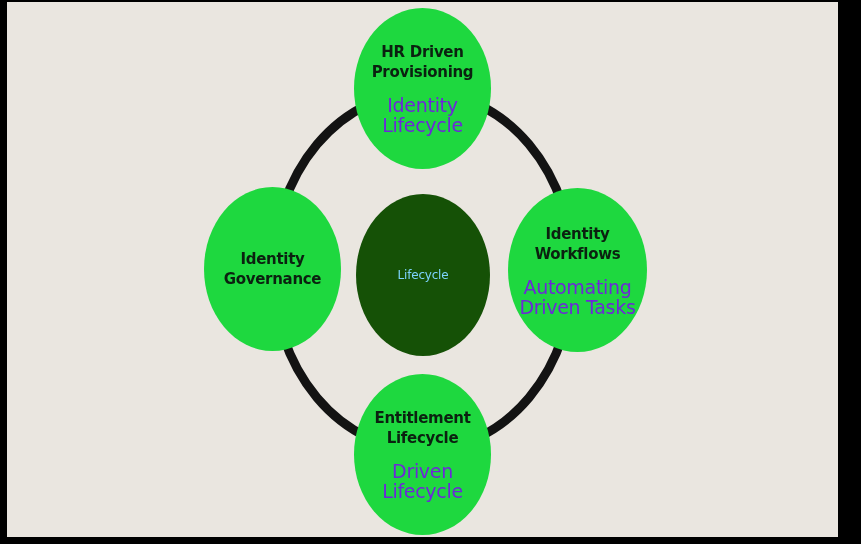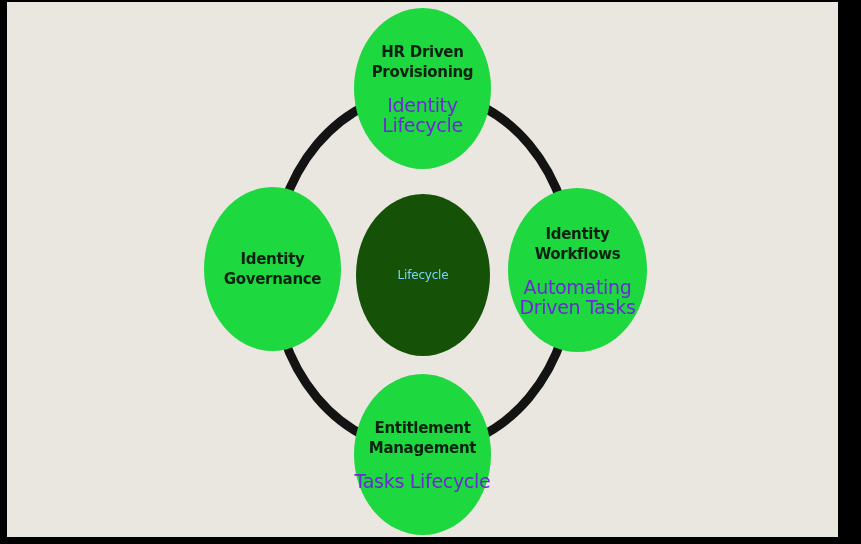--- a/index.html
+++ b/index.html
@@ -104,22 +104,22 @@
 
   <div class="node node-green node-right">
     <div class="node-title">Identity
 Workflows</div>
     <div class="node-subtitle">Automating
 Driven Tasks</div>
   </div>
 
   <div class="node node-green node-bottom">
     <div class="node-title">Entitlement
-Management</div>
-    <div class="node-subtitle">Tasks Lifecycle</div>
+Lifecycle</div>
+    <div class="node-subtitle">Driven Lifecycle</div>
   </div>
 
   <div class="bar bar-left"></div>
   <div class="bar bar-right"></div>
   <div class="bar bar-top"></div>
   <div class="bar bar-bottom"></div>
 
 </div>
 
 </body></html>

